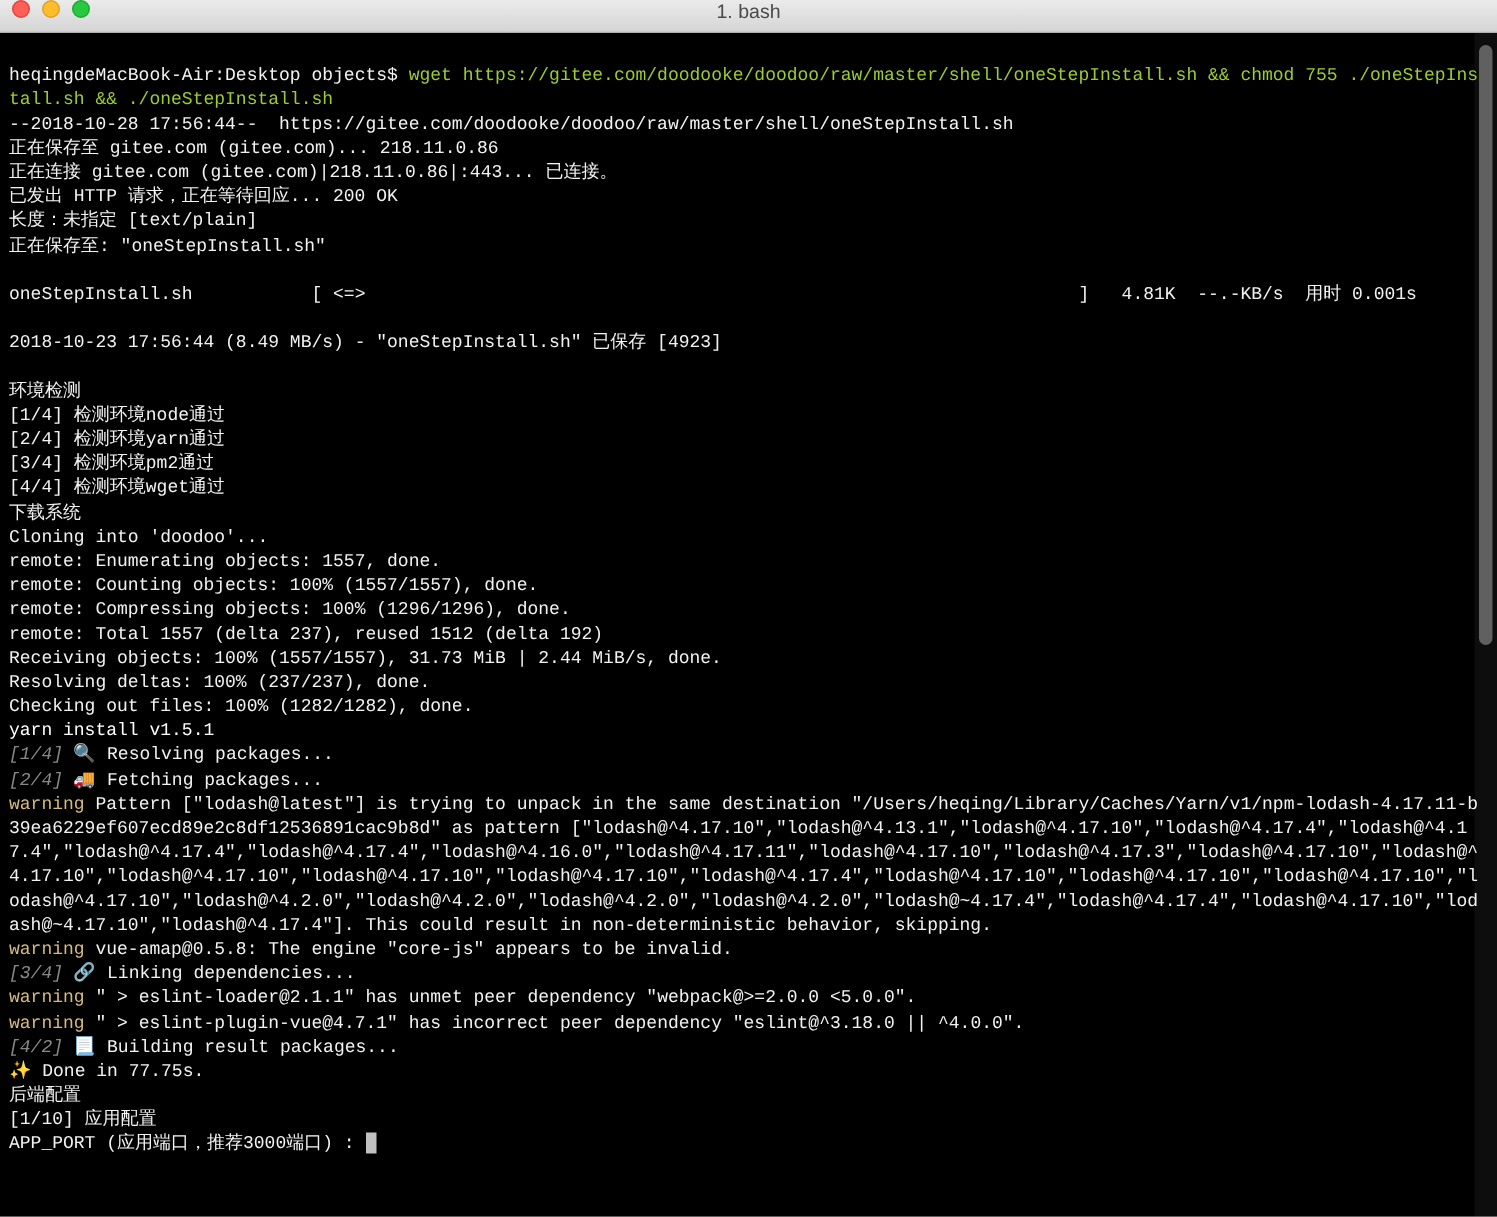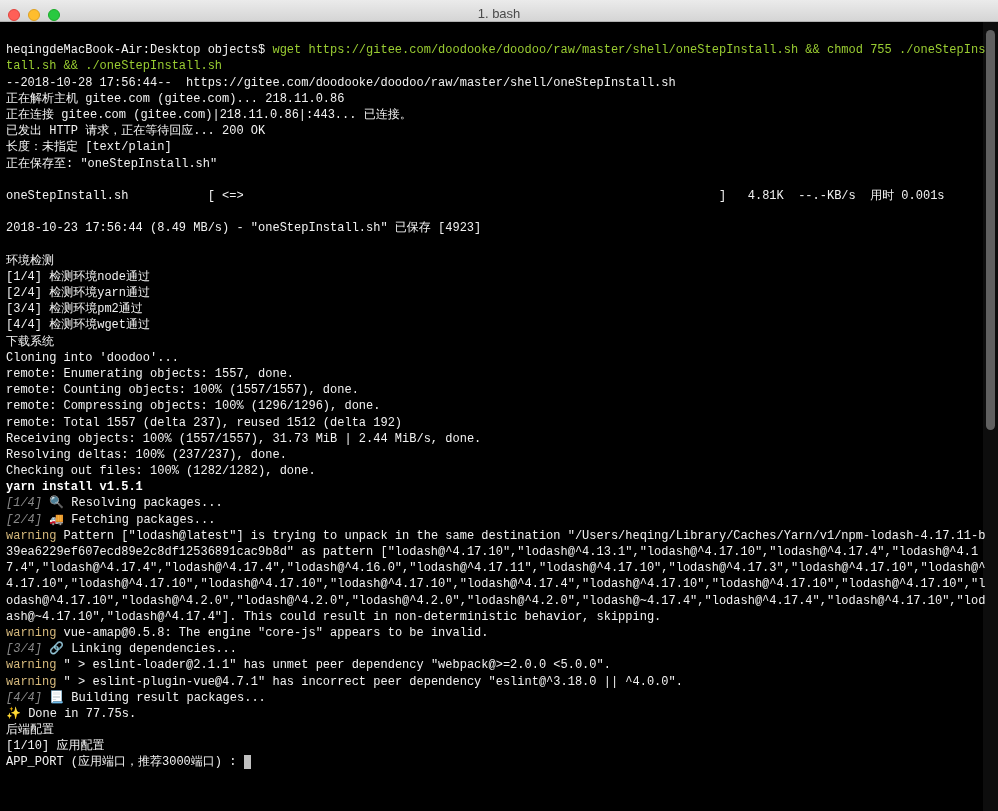--- a/index.html
+++ b/index.html
@@ -9,21 +9,21 @@
       background: #fff;
       width: 998px;
       height: 811px;
       overflow: hidden;
     }
     .titlebar {
       height: 22px;
       background: linear-gradient(to bottom, #ebebeb, #d5d5d5);
       border-bottom: 1px solid #b0b0b0;
       display: flex;
-      align-items: flex-end;
+      align-items: flex-start;
       position: relative;
       text-decoration: underline;
     }
     .traffic-lights {
       display: flex;
       gap: 8px;
       padding-left: 8px;
     }
     .tl {
       width: 12px;
@@ -47,21 +47,21 @@
       color: #f2f2f2;
       padding: 4px 6px;
       height: calc(811px - 22px);
       overflow: hidden;
       line-height: 1.35;
       white-space: pre-wrap;
       word-break: break-all;
     }
     .green { color: #9acd32; }
     .gray { color: #888; font-style: italic; }
-    .bold { font-weight: bold; color: #fff; }
+    .bold { font-weight: normal; color: #fff; }
     .warning { color: #d7ba7d; text-align: center; }
     .cursor {
       display: inline-block;
       width: 7px;
       height: 14px;
       background: #c0c0c0;
       vertical-align: text-bottom;
     }
     .scrollbar {
       position: absolute;
@@ -89,21 +89,21 @@
     <div class="tl tl-close"></div>
     <div class="tl tl-min"></div>
     <div class="tl tl-max"></div>
   </div>
   <div class="titlebar-title">1. bash</div>
 </div>
 
 <div class="terminal">
 <span>heqingdeMacBook-Air:Desktop objects$ </span><span class="green">wget https://gitee.com/doodooke/doodoo/raw/master/shell/oneStepInstall.sh &amp;&amp; chmod 755 ./oneStepInstall.sh &amp;&amp; ./oneStepInstall.sh</span>
 <span>--2018-10-28 17:56:44--  https://gitee.com/doodooke/doodoo/raw/master/shell/oneStepInstall.sh</span>
-<span>正在解析主机 gitee.com (gitee.com)... 218.11.0.86</span>
+<span>正在保存至 gitee.com (gitee.com)... 218.11.0.86</span>
 <span>正在连接 gitee.com (gitee.com)|218.11.0.86|:443... 已连接。</span>
 <span>已发出 HTTP 请求，正在等待回应... 200 OK</span>
 <span>长度：未指定 [text/plain]</span>
 <span>正在保存至: "oneStepInstall.sh"</span>
 
 <span>oneStepInstall.sh</span>           <span>[ &lt;=&gt;</span>                                                                  <span>]   4.81K  --.-KB/s  用时 0.001s</span>
 
 <span>2018-10-23 17:56:44 (8.49 MB/s) - "oneStepInstall.sh" 已保存 [4923]</span>
 
 <span>环境检测</span>
@@ -121,21 +121,21 @@
 <span>Resolving deltas: 100% (237/237), done.</span>
 <span>Checking out files: 100% (1282/1282), done.</span>
 <span class="bold">yarn install v1.5.1</span>
 <span class="gray">[1/4]</span> <span>🔍</span><span> Resolving packages...</span>
 <span class="gray">[2/4]</span> <span>🚚</span><span> Fetching packages...</span>
 <span class="warning">warning</span><span> Pattern ["lodash@latest"] is trying to unpack in the same destination "/Users/heqing/Library/Caches/Yarn/v1/npm-lodash-4.17.11-b39ea6229ef607ecd89e2c8df12536891cac9b8d" as pattern ["lodash@^4.17.10","lodash@^4.13.1","lodash@^4.17.10","lodash@^4.17.4","lodash@^4.17.4","lodash@^4.17.4","lodash@^4.17.4","lodash@^4.16.0","lodash@^4.17.11","lodash@^4.17.10","lodash@^4.17.3","lodash@^4.17.10","lodash@^4.17.10","lodash@^4.17.10","lodash@^4.17.10","lodash@^4.17.10","lodash@^4.17.4","lodash@^4.17.10","lodash@^4.17.10","lodash@^4.17.10","lodash@^4.17.10","lodash@^4.2.0","lodash@^4.2.0","lodash@^4.2.0","lodash@^4.2.0","lodash@~4.17.4","lodash@^4.17.4","lodash@^4.17.10","lodash@~4.17.10","lodash@^4.17.4"]. This could result in non-deterministic behavior, skipping.</span>
 <span class="warning">warning</span><span> vue-amap@0.5.8: The engine "core-js" appears to be invalid.</span>
 <span class="gray">[3/4]</span> <span>🔗</span><span> Linking dependencies...</span>
 <span class="warning">warning</span><span> " &gt; eslint-loader@2.1.1" has unmet peer dependency "webpack@&gt;=2.0.0 &lt;5.0.0".</span>
 <span class="warning">warning</span><span> " &gt; eslint-plugin-vue@4.7.1" has incorrect peer dependency "eslint@^3.18.0 || ^4.0.0".</span>
-<span class="gray">[4/4]</span> <span>📃</span><span> Building result packages...</span>
+<span class="gray">[4/2]</span> <span>📃</span><span> Building result packages...</span>
 <span>✨</span><span> Done in 77.75s.</span>
 <span>后端配置</span>
 <span>[1/10] 应用配置</span>
 <span>APP_PORT (应用端口，推荐3000端口) : </span><span class="cursor"></span>
 </div>
 
 <div class="scrollbar">
   <div class="scrollbar-thumb"></div>
 </div>
 

